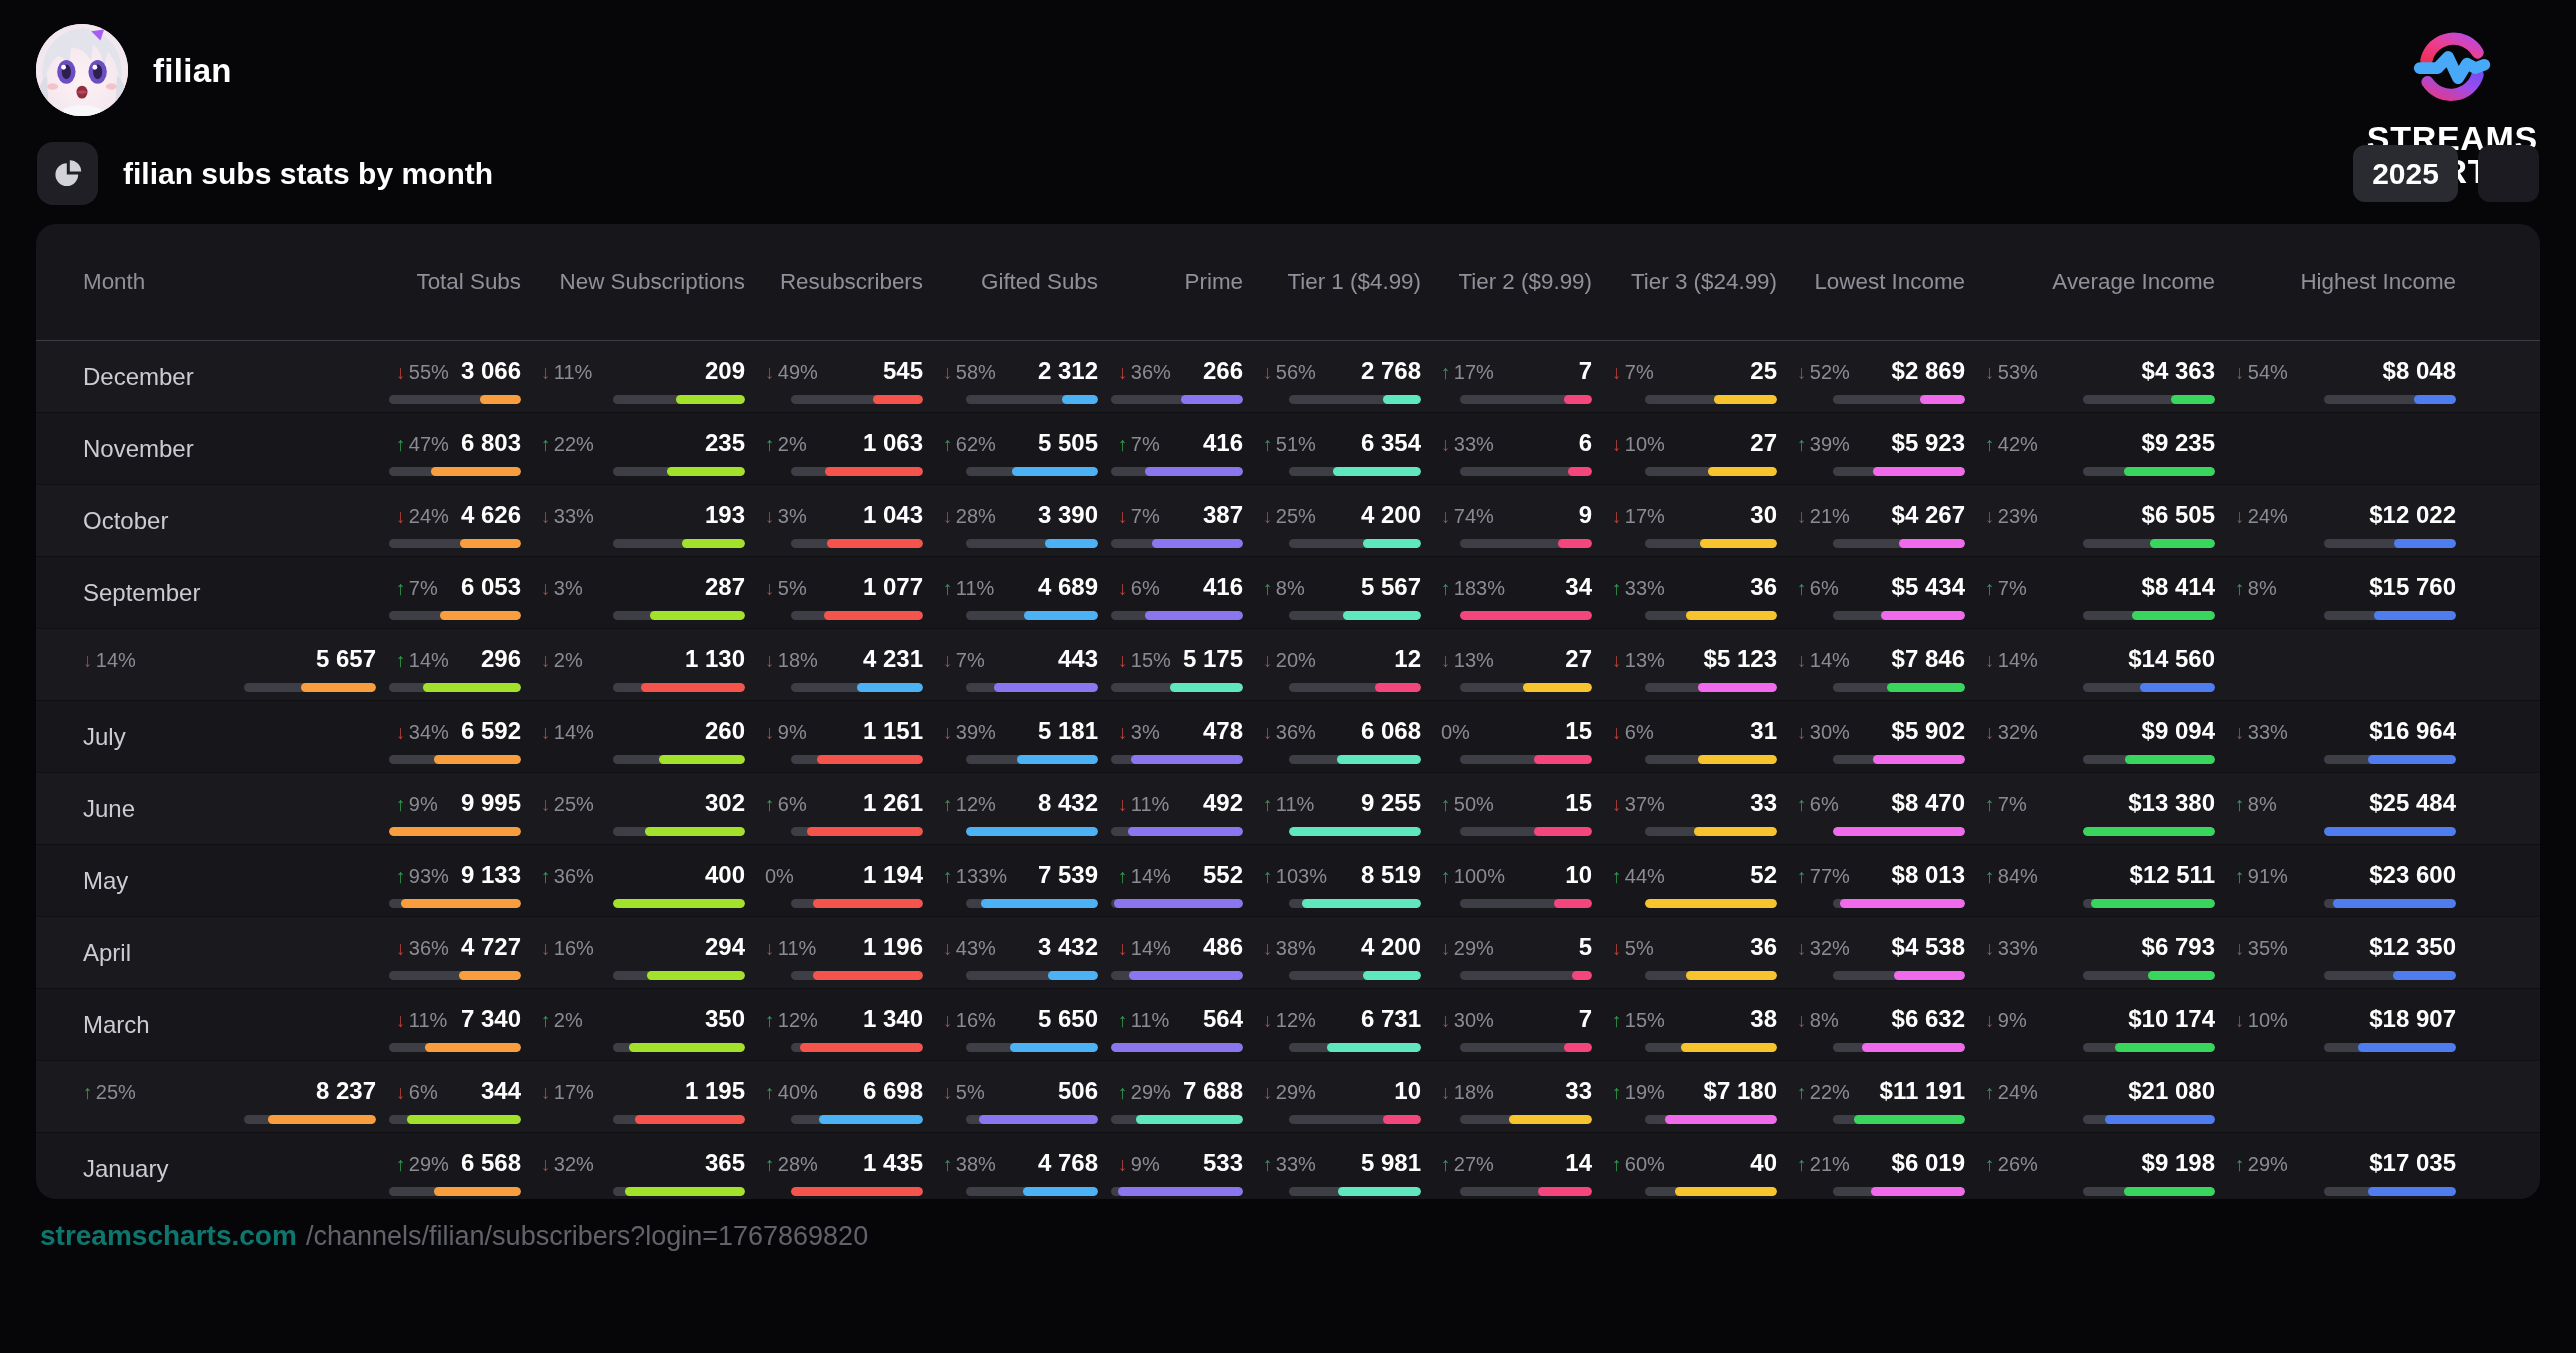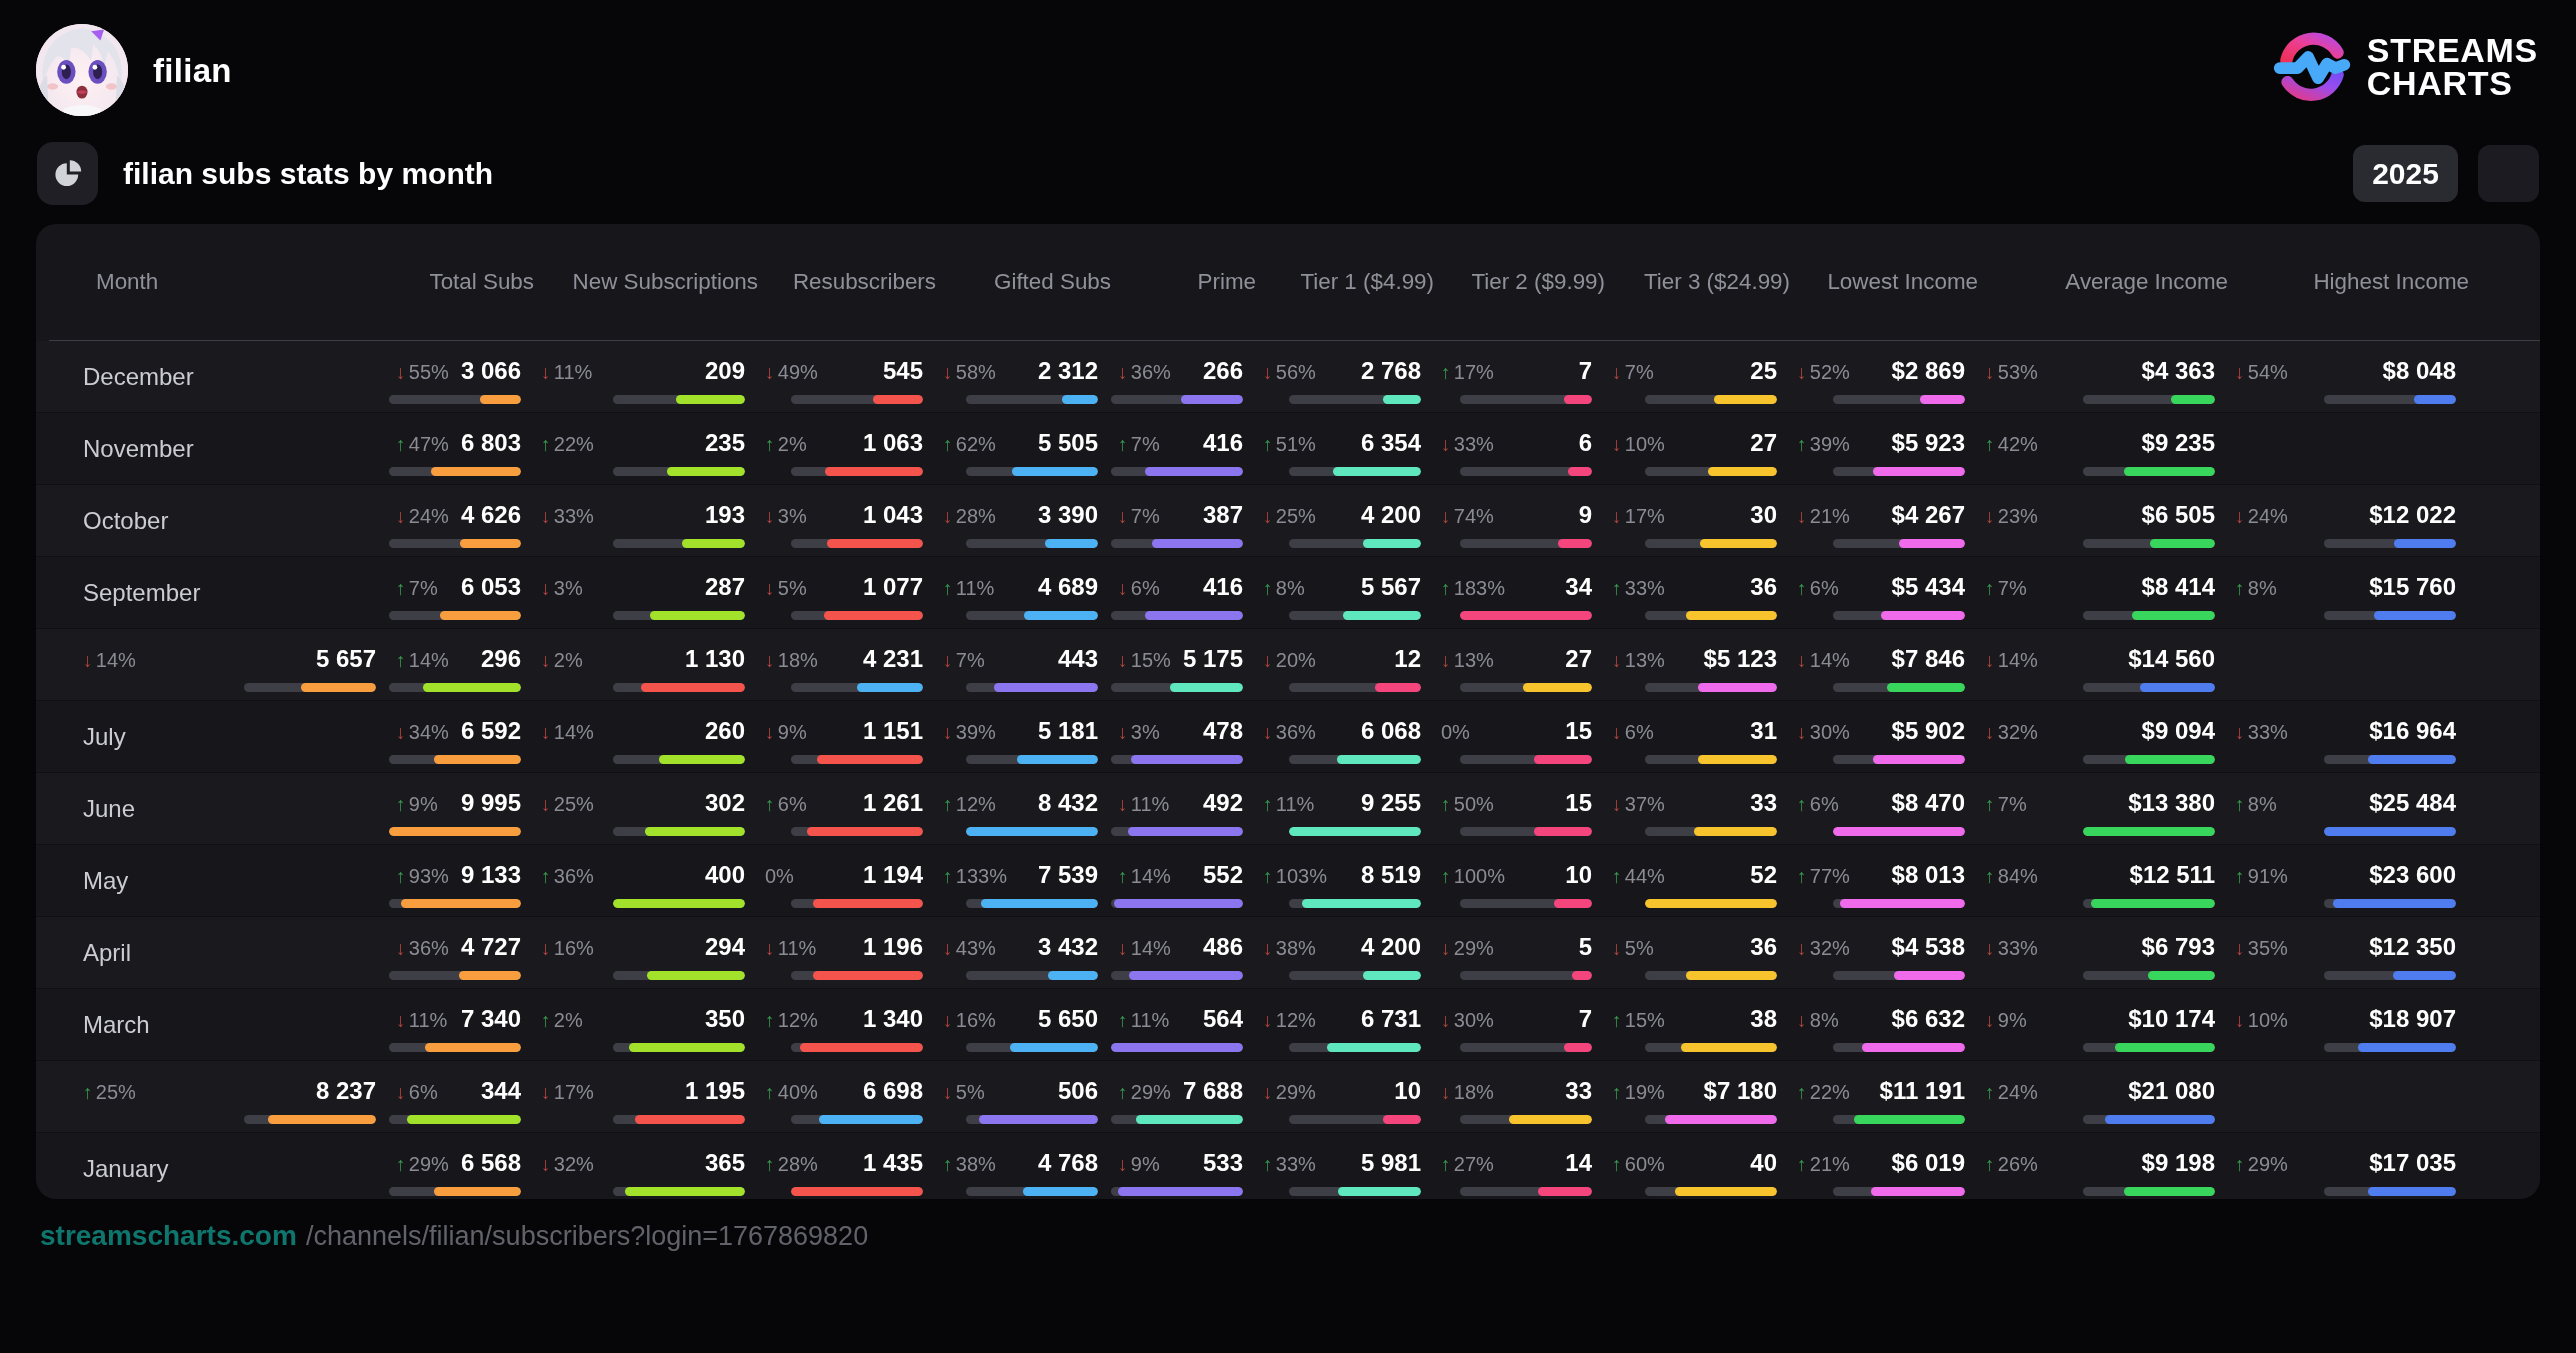--- a/index.html
+++ b/index.html
@@ -6,21 +6,21 @@
   #app{position:relative;width:2576px;height:1353px;background:#060609;
        font-family:"Liberation Sans","DejaVu Sans",sans-serif;color:#fff;overflow:hidden;}
 
   
   .top-header{position:absolute;left:36px;top:23px;right:38px;height:95px;}
   .avatar{position:absolute;left:0;top:1.3px;width:92px;height:92px;border-radius:50%;
           overflow:hidden;background:#f0e8f2;}
   .avatar svg{width:100%;height:100%;display:block;}
   .channel-name{position:absolute;left:117px;top:0;height:95px;display:flex;align-items:center;
                 font-size:33px;font-weight:700;letter-spacing:0.3px;}
-  .logo{position:absolute;right:0;top:5.3px;display:flex;align-items:center;gap:16px;}
+  .logo{position:absolute;right:0;top:5.3px;display:flex;align-items:center;gap:16px;flex-direction:column;}
   .logo-mark{width:78px;height:78px;}
   .logo-word{font-weight:700;font-size:34px;line-height:33px;letter-spacing:0.7px;}
 
   
   .toolbar{position:absolute;left:36px;top:142px;right:36px;height:64px;}
   .stats-icon-box{position:absolute;left:1.3px;top:0;width:61px;height:63px;border-radius:16px;
                   background:#1f1f25;display:flex;align-items:center;justify-content:center;}
   .stats-icon-box svg{width:30px;height:30px;}
   .page-title{position:absolute;left:87px;top:0;height:63px;display:flex;align-items:center;
               font-size:30px;font-weight:700;}
@@ -28,21 +28,21 @@
                background:#2a2a31;display:flex;align-items:center;justify-content:center;
                font-size:30px;font-weight:700;}
   .year-extra-button{position:absolute;right:1.3px;top:3.3px;width:61px;height:57px;border-radius:12px;
                background:#1b1b21;}
 
   
   .panel{position:absolute;left:36px;top:224px;width:2504px;height:975px;background:#17171b;
          border-radius:20px;box-sizing:border-box;}
   .grid{display:grid;grid-template-columns:293px 125px 204px 158px 155px 125px 158px 151px 165px 168px 230px 221px;
         column-gap:20px;padding:0 86px 0 47px;}
-  .thead{height:116px;align-items:center;border-bottom:1.3px solid #3d3d45;margin-left:13px;}
+  .thead{height:116px;align-items:center;border-bottom:1.3px solid #3d3d45;}
   .th{font-size:22.4px;color:#90909a;text-align:right;white-space:nowrap;}
   .th.first{text-align:left;}
   .row{height:71px;position:relative;}
   .row:nth-child(odd){background:rgba(255,255,255,0.016);}
   .row + .row{border-top:0.7px solid #101014;}
   .month-cell{display:flex;align-items:center;font-size:24px;color:#cbcbd2;}
   .cell{position:relative;}
   .cell .line{display:flex;justify-content:space-between;align-items:baseline;padding-top:16px;}
   .pct{font-size:20px;color:#8b8b94;white-space:nowrap;}
   .arrow{font-size:19px;font-weight:700;margin-right:3.3px;}

